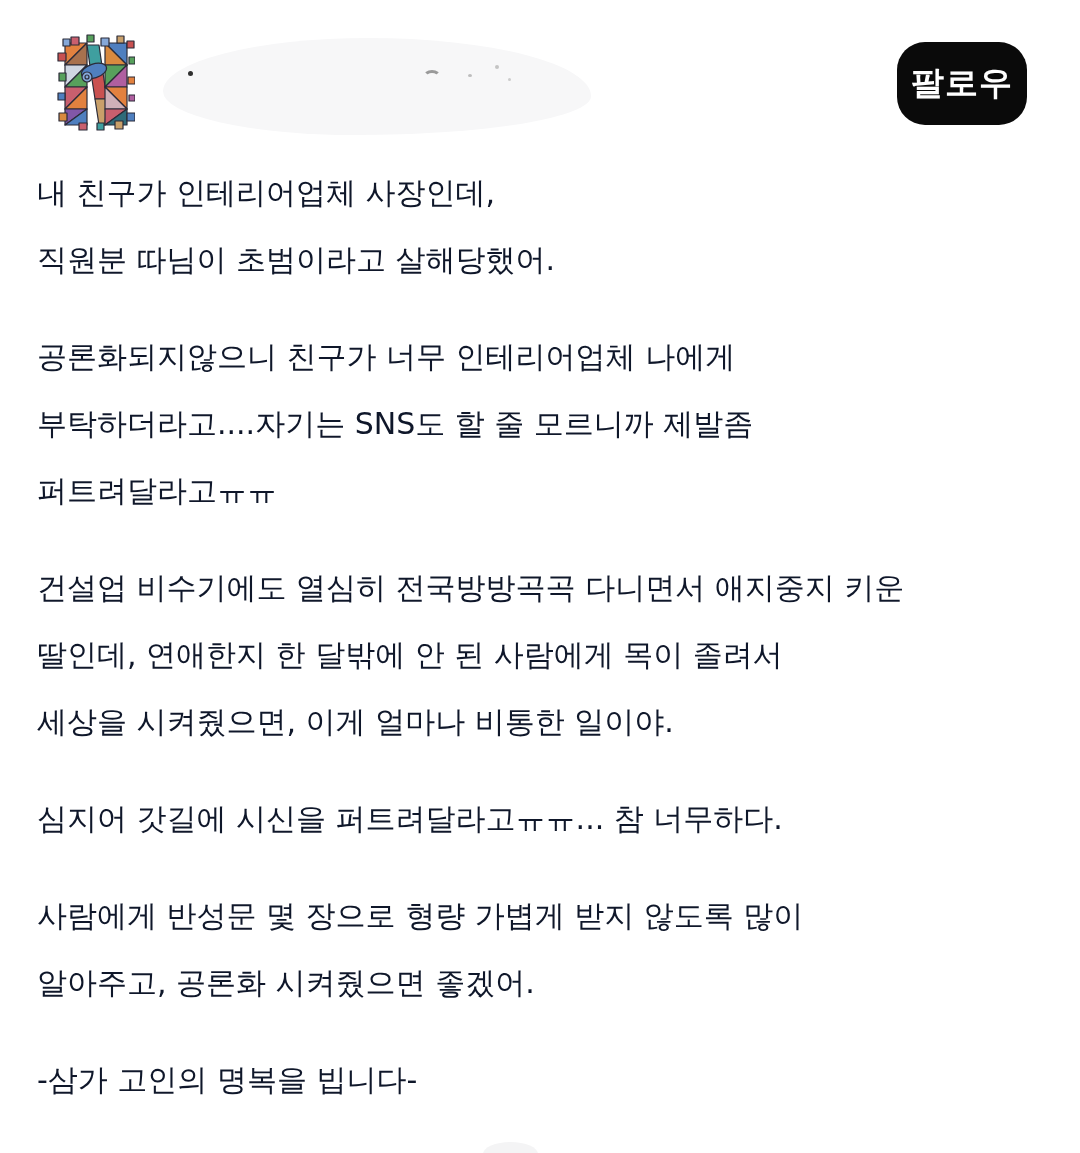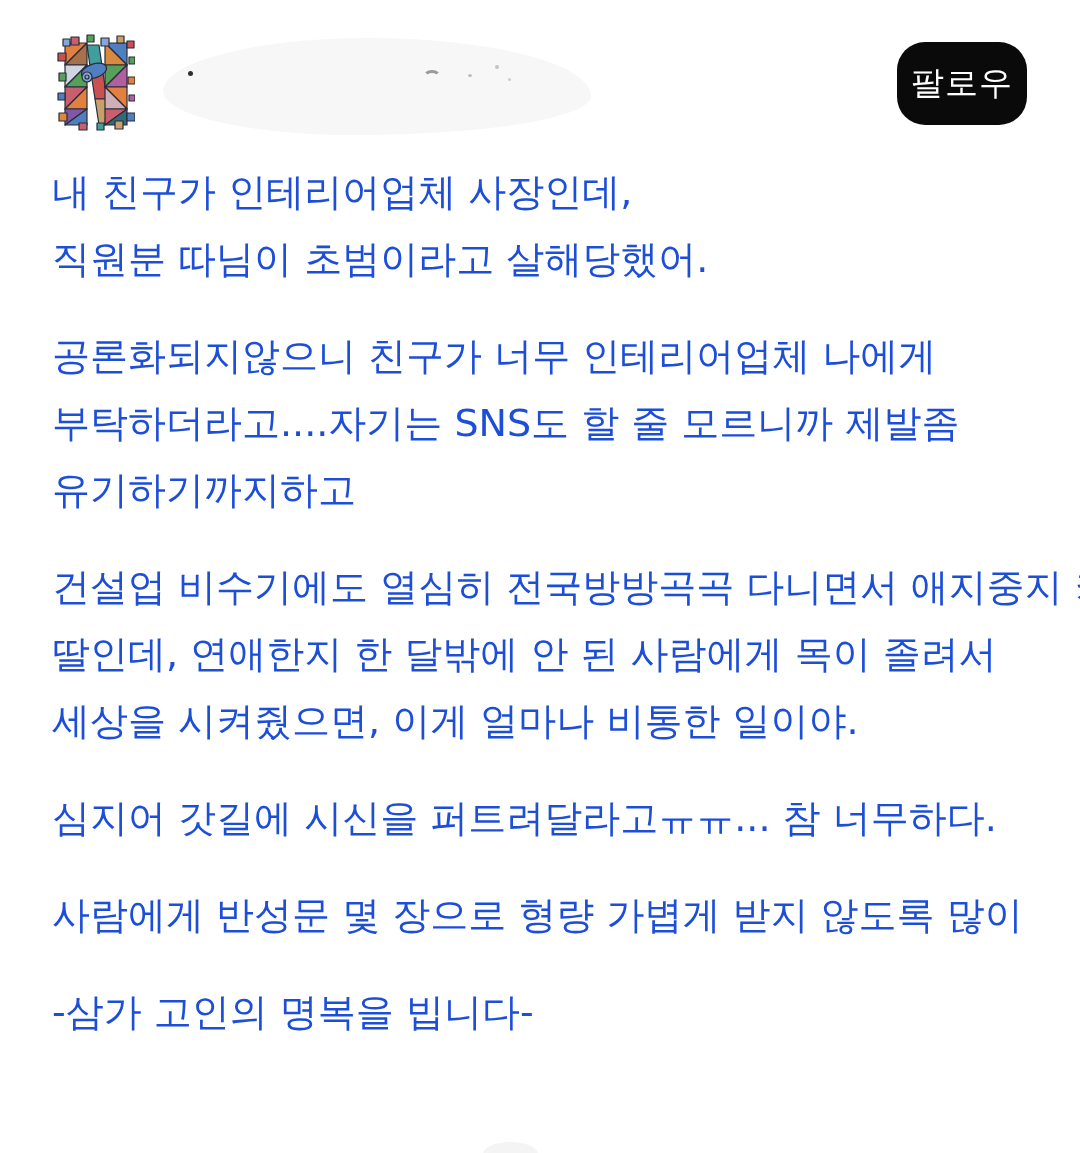--- a/index.html
+++ b/index.html
@@ -57,41 +57,40 @@
     right: 53px;
     top: 42px;
     width: 130px;
     height: 83px;
     background: #0a0a0a;
     color: #ffffff;
     border: none;
     border-radius: 28px;
     font-family: "DejaVu Sans", "Liberation Sans", sans-serif;
     font-size: 33px;
-    font-weight: 400;
+    font-weight: 700;
     letter-spacing: 1px;
     cursor: pointer;
     display: flex;
     align-items: center;
     justify-content: center;
   }
 
   
   .post-body {
     margin: 26px 30px 0 37px;
     color: #0e0e0e;
   }
   .para { margin-bottom: 30px; }
   .para:last-child { margin-bottom: 0; }
   .line {
-    font-size: 38px;
+    font-size: 30px;
     line-height: 67px;
     white-space: nowrap;
-    color: #1d4ed8;
-    margin-left: 15px;
+    color: #0f172a;
   }
 
   
   .bottom-blur {
     position: absolute;
     left: 483px;
     top: 1142px;
     width: 55px;
     height: 24px;
     background: #f4f4f5;
@@ -170,32 +169,33 @@
   </header>
 
   <main class="post-body" id="post-body">
       <div class="para">
         <div class="line">내 친구가 인테리어업체 사장인데,</div>
         <div class="line">직원분 따님이 초범이라고 살해당했어.</div>
       </div>
       <div class="para">
         <div class="line">공론화되지않으니 친구가 너무 인테리어업체 나에게</div>
         <div class="line">부탁하더라고....자기는 SNS도 할 줄 모르니까 제발좀</div>
-        <div class="line">유기하기까지하고</div>
+        <div class="line">퍼트려달라고ㅠㅠ</div>
       </div>
       <div class="para">
         <div class="line">건설업 비수기에도 열심히 전국방방곡곡 다니면서 애지중지 키운</div>
         <div class="line">딸인데, 연애한지 한 달밖에 안 된 사람에게 목이 졸려서</div>
         <div class="line">세상을 시켜줬으면, 이게 얼마나 비통한 일이야.</div>
       </div>
       <div class="para">
         <div class="line">심지어 갓길에 시신을 퍼트려달라고ㅠㅠ... 참 너무하다.</div>
       </div>
       <div class="para">
         <div class="line">사람에게 반성문 몇 장으로 형량 가볍게 받지 않도록 많이</div>
+        <div class="line">알아주고, 공론화 시켜줬으면 좋겠어.</div>
       </div>
       <div class="para">
         <div class="line">-삼가 고인의 명복을 빕니다-</div>
       </div>
     </main>
 
   <div class="bottom-blur"></div>
 
 </div>
 

